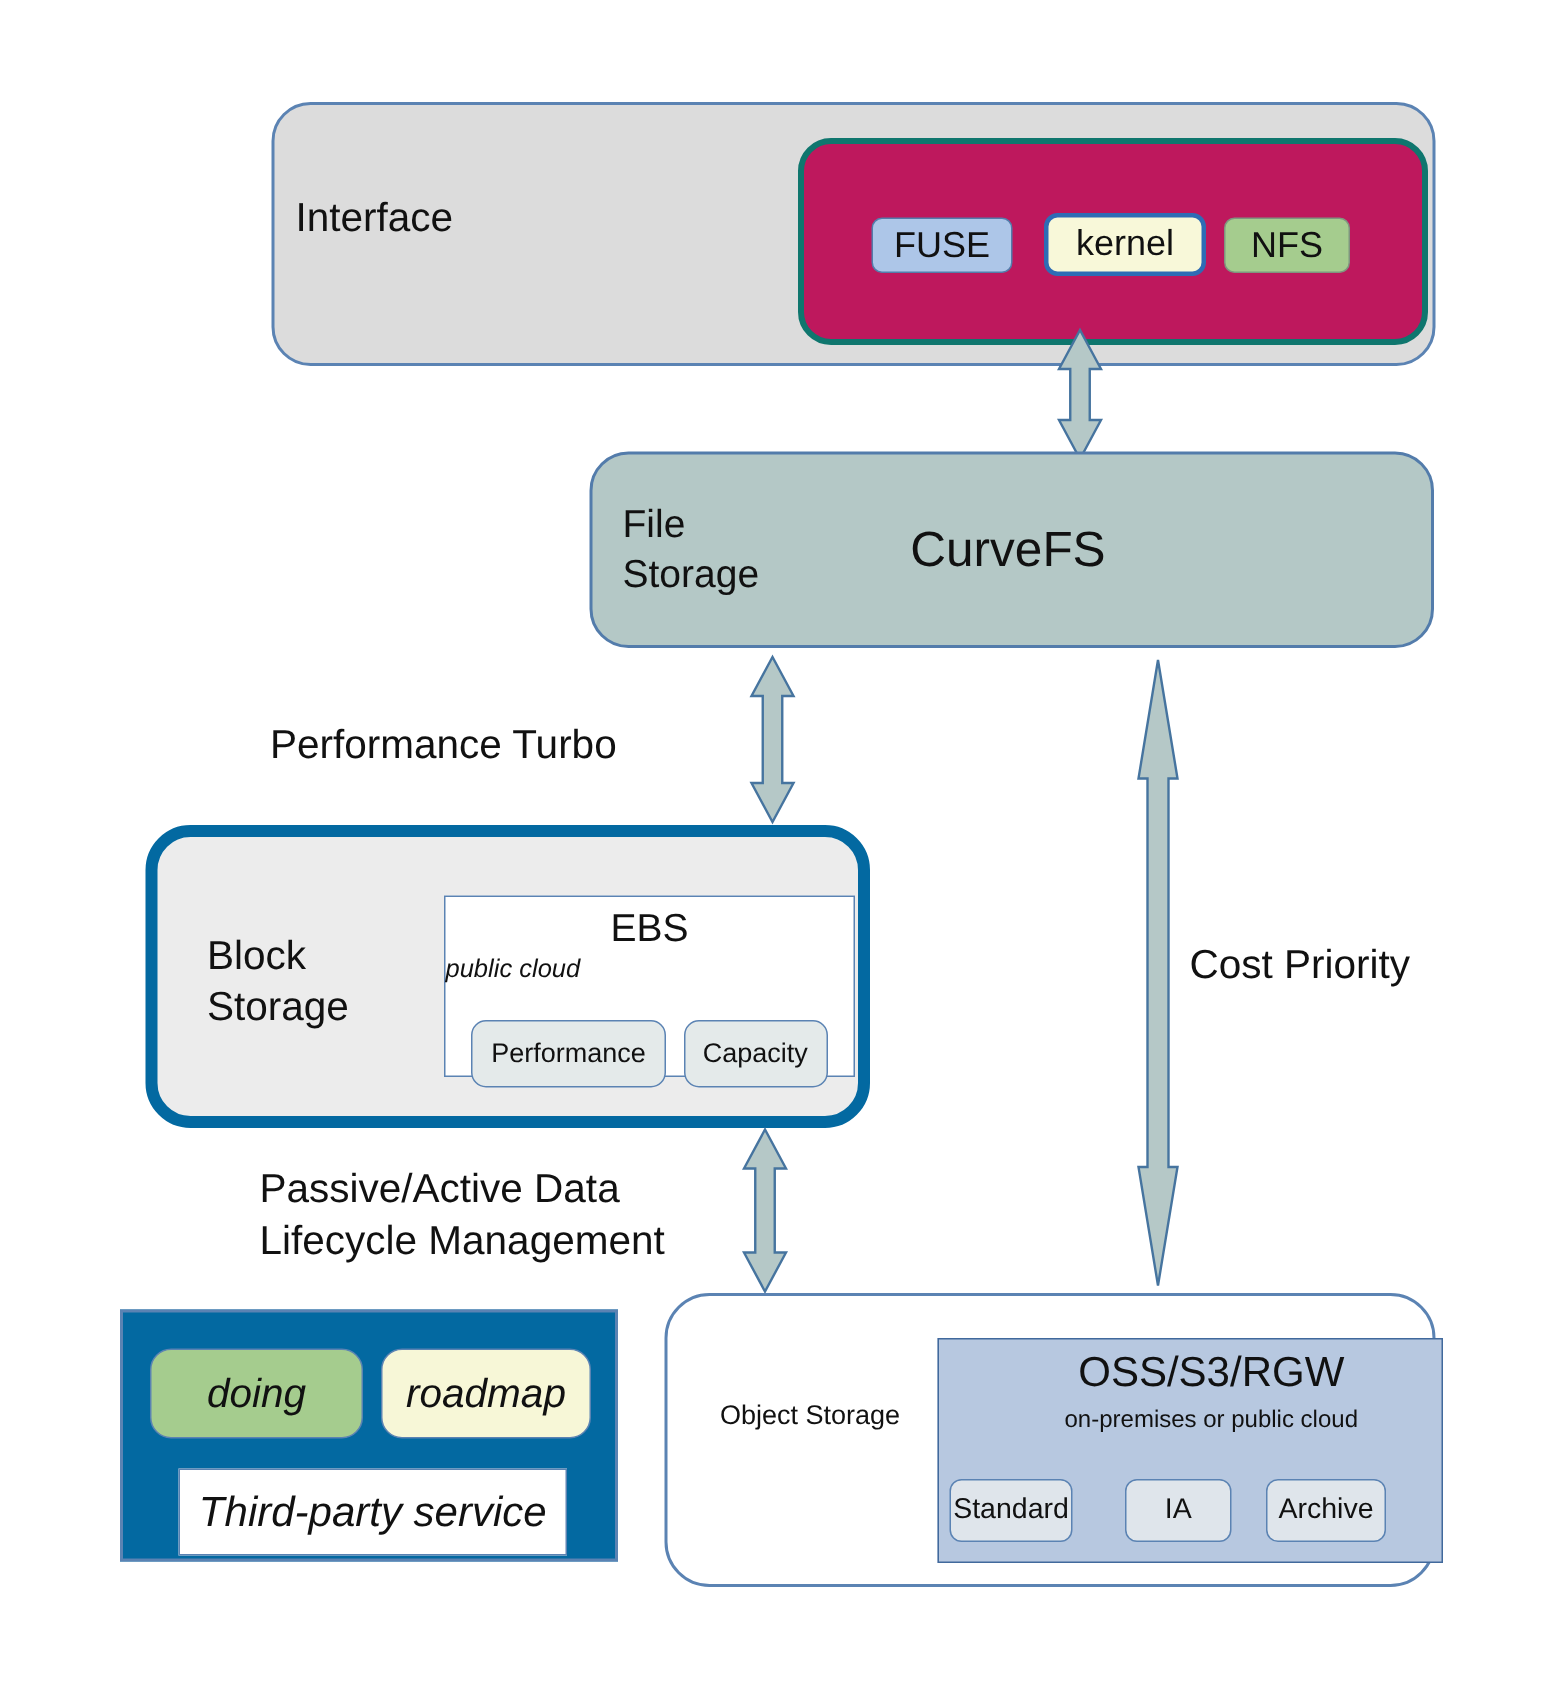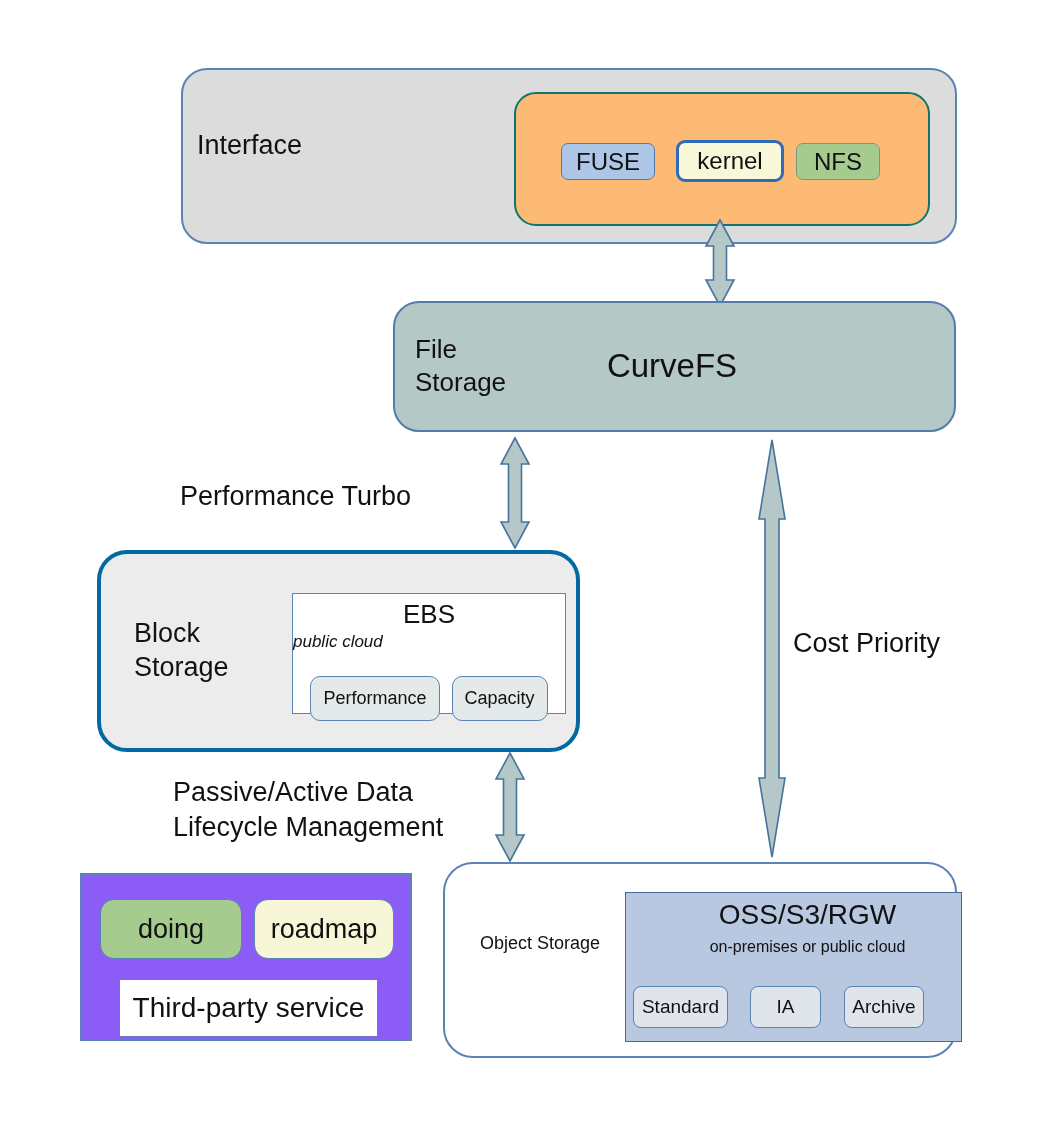--- a/index.html
+++ b/index.html
@@ -6,62 +6,62 @@
   #canvas{
     position:relative;width:1039px;height:1133px;background:#ffffff;overflow:hidden;
     font-family:"Liberation Sans", sans-serif;color:#111111;
   }
   .box{position:absolute;box-sizing:border-box;}
 
   
   .interface-box{left:181px;top:68px;width:776px;height:176px;background:#dcdcdc;
     border:2px solid #5b83b3;border-radius:26px;}
   .interface-label{position:absolute;left:14px;top:60px;font-size:27px;}
-  .interface-inner{position:absolute;left:331px;top:22px;width:412px;height:130px;
-    background:#fdba74;border:2px solid #0f766e;border-radius:22px;}
+  .interface-inner{position:absolute;left:349px;top:22px;width:412px;height:130px;
+    background:#be185d;border:4px solid #0f766e;border-radius:22px;}
   .chip{position:absolute;box-sizing:border-box;display:flex;align-items:center;justify-content:center;
     font-size:24px;border-radius:7px;}
   .chip-fuse{left:45px;top:49px;width:94px;height:37px;background:#adc6e8;border:1.5px solid #537cab;}
   .chip-kernel{left:160px;top:46px;width:108px;height:42px;background:#f8f8d9;border:3px solid #2e6cb5;border-radius:9px;}
   .chip-nfs{left:280px;top:49px;width:84px;height:37px;background:#a5cc8e;border:1.5px solid #7f957f;}
 
   
   .curvefs-box{left:393px;top:301px;width:563px;height:131px;background:#b4c8c6;
     border:2px solid #537cab;border-radius:26px;}
   .curvefs-category{position:absolute;left:20px;top:30px;width:120px;font-size:26px;line-height:33px;}
   .curvefs-title{position:absolute;left:0;right:5px;top:44px;text-align:center;font-size:33px;}
 
   
   .block-box{left:97px;top:550px;width:483px;height:202px;background:#ececec;
-    border:4px solid #0369a1;border-radius:30px;}
+    border:8px solid #0369a1;border-radius:30px;}
   .block-category{position:absolute;left:33px;top:62px;width:140px;font-size:27px;line-height:34px;}
   .ebs-box{position:absolute;left:191px;top:39px;width:272px;height:119px;background:#ffffff;
     border:1.5px solid #5b83b3;}
   .ebs-title{margin-top:5px;text-align:center;font-size:26px;}
   .ebs-subtitle{text-align:left;font-size:17px;margin-top:2px;font-style:italic;}
   .ebs-buttons{display:flex;justify-content:center;gap:12px;margin-top:24px;}
   .pill-btn{box-sizing:border-box;display:flex;align-items:center;justify-content:center;
     background:#e4eaea;border:1.5px solid #5b83b3;border-radius:10px;height:45px;font-size:18px;padding:0 12px;}
 
   
   .object-box{left:443px;top:862px;width:514px;height:196px;background:#ffffff;
     border:2px solid #5b83b3;border-radius:30px;}
   .object-category{position:absolute;left:10px;top:62px;width:145px;font-size:18px;line-height:34px;text-align:right;}
   .oss-box{position:absolute;left:180px;top:28px;width:307px;height:148px;background:#b7c8e0;
     border:1.5px solid #41699c;padding-left:28px;}
   .oss-title{margin-top:6px;text-align:center;font-size:28px;}
   .oss-subtitle{text-align:center;font-size:16px;margin-top:7px;}
   .oss-btn{position:absolute;top:93px;height:42px;background:#dfe5eb;border:1.5px solid #5b83b3;
     border-radius:8px;display:flex;align-items:center;justify-content:center;font-size:19px;box-sizing:border-box;}
-  .btn-standard{left:7px;width:95px;}
+  .btn-standard{left:7px;width:82px;}
   .btn-ia{left:124px;width:71px;}
   .btn-archive{left:218px;width:80px;}
 
   
-  .legend-box{left:80px;top:873px;width:332px;height:168px;background:#8b5cf6;border:2px solid #5b83b3;}
+  .legend-box{left:80px;top:873px;width:332px;height:168px;background:#0369a1;border:2px solid #5b83b3;font-style:italic;}
   .legend-chip{position:absolute;top:24px;height:60px;box-sizing:border-box;border:1.5px solid #5b83b3;
     border-radius:14px;display:flex;align-items:center;justify-content:center;font-size:27px;}
   .legend-doing{left:18px;width:142px;background:#a5cc8e;}
   .legend-roadmap{left:172px;width:140px;background:#f7f7d7;}
   .legend-third{position:absolute;left:37px;top:104px;width:259px;height:58px;background:#ffffff;
     border:1.5px solid #5b83b3;display:flex;align-items:center;justify-content:center;font-size:28px;box-sizing:border-box;}
 
   
   .edge-label{position:absolute;font-size:27px;line-height:35px;}
   .label-perf{left:180px;top:479px;width:310px;text-align:left;}

